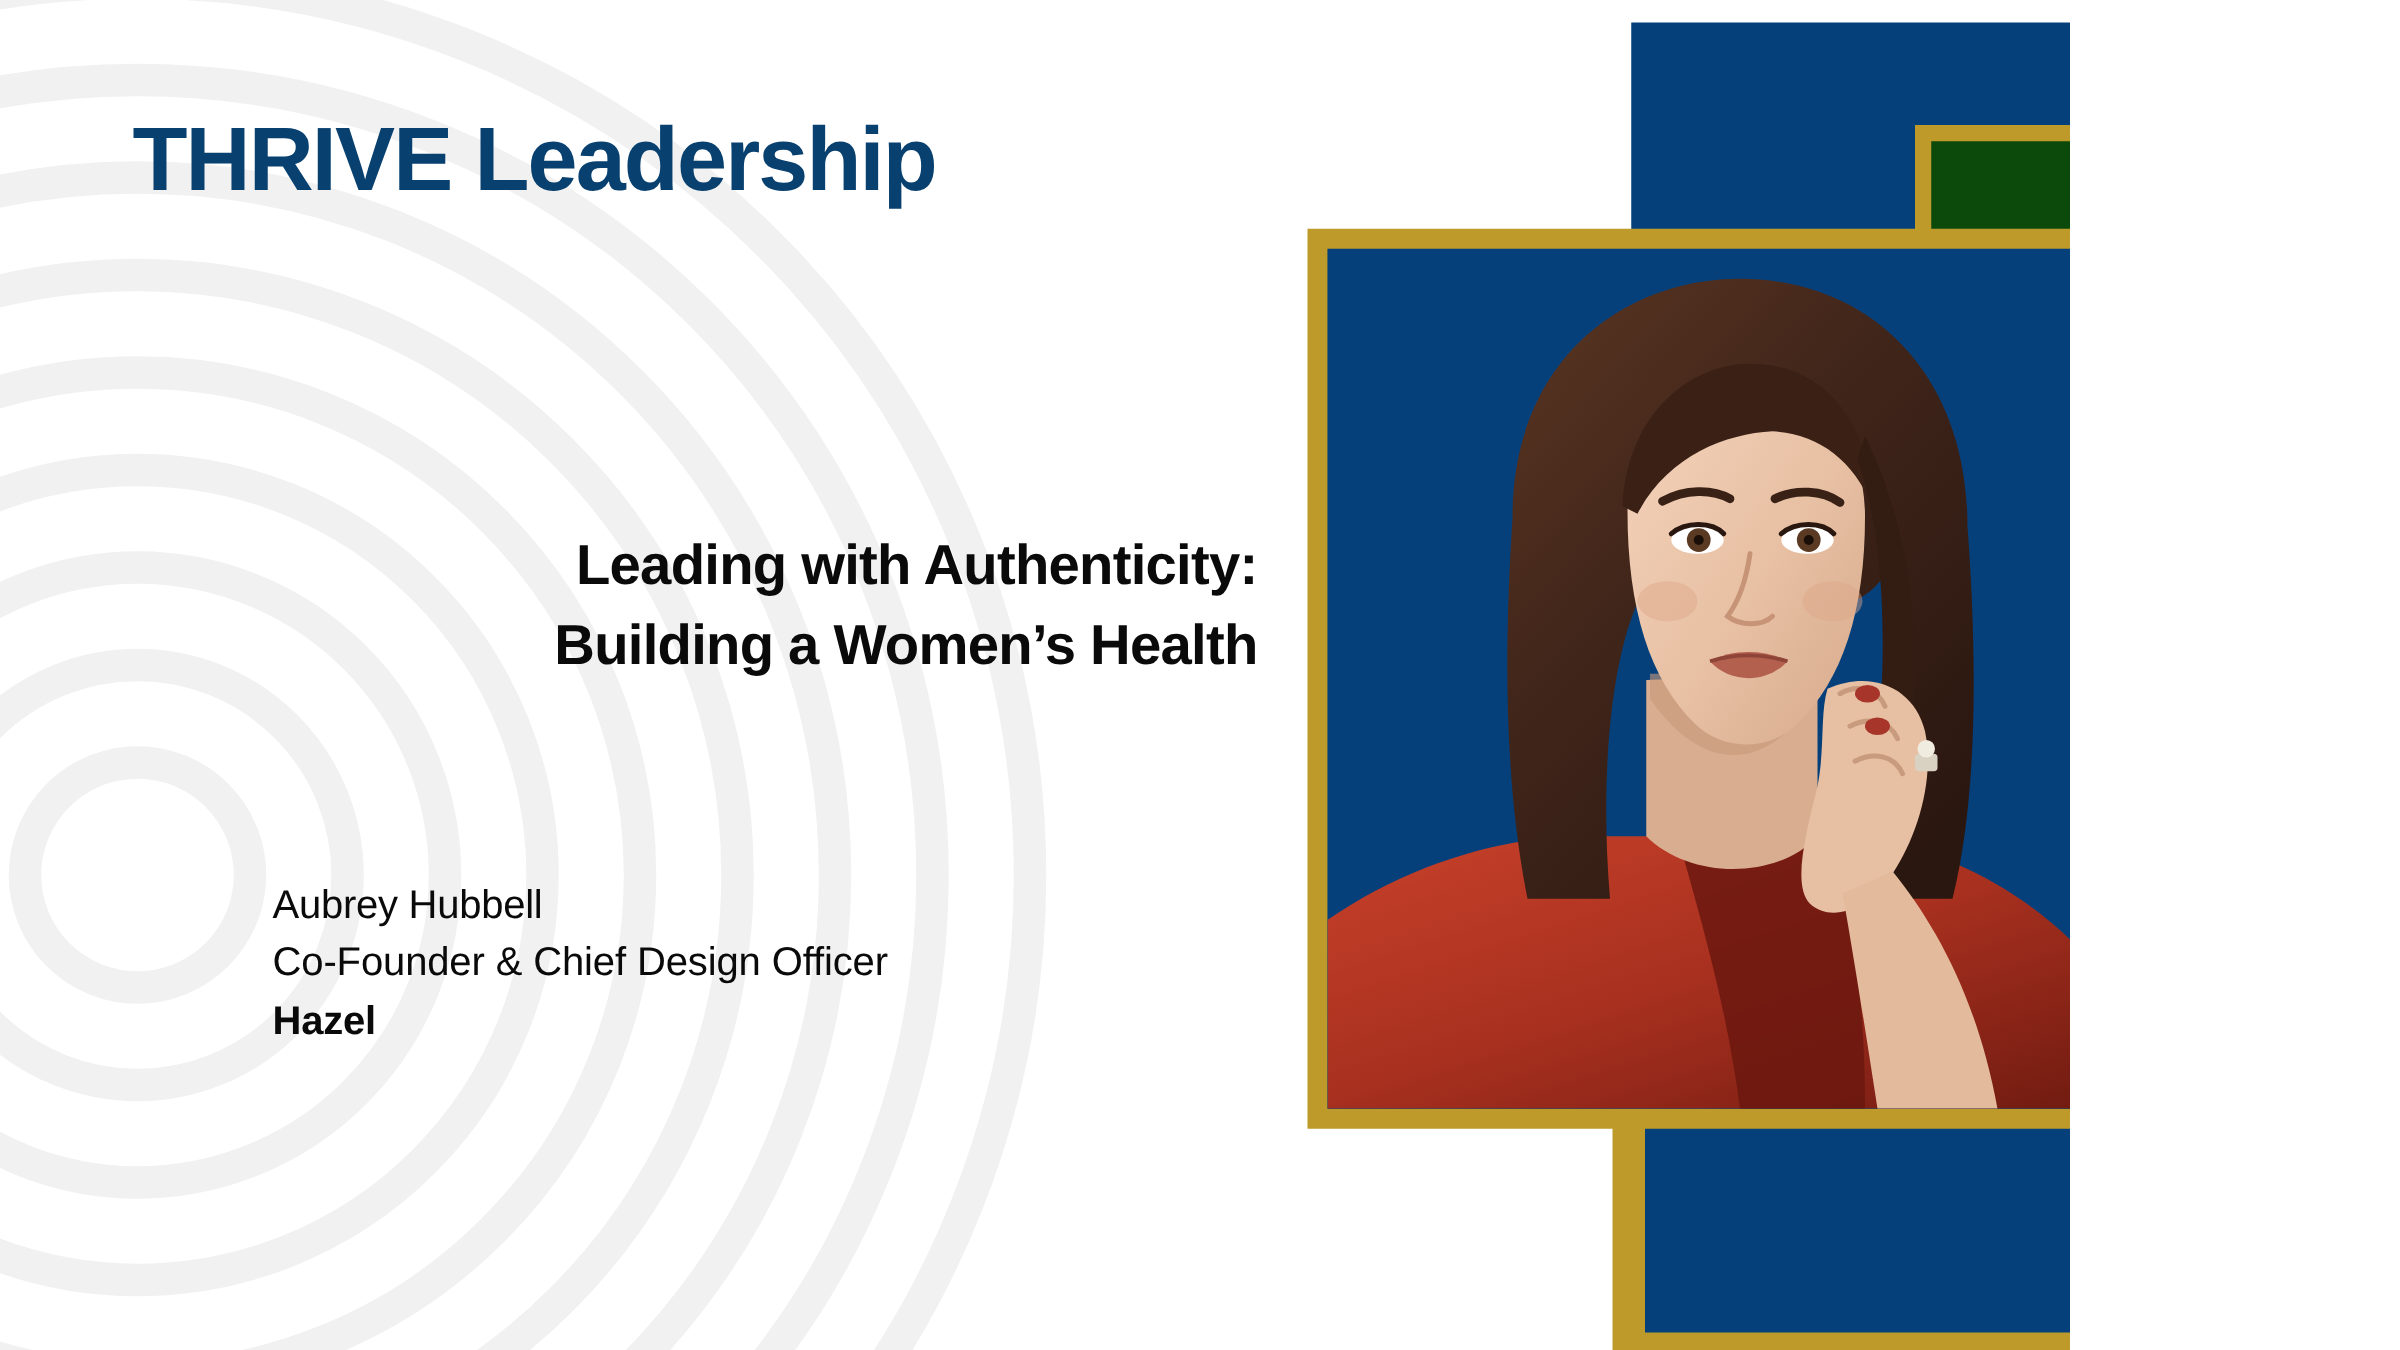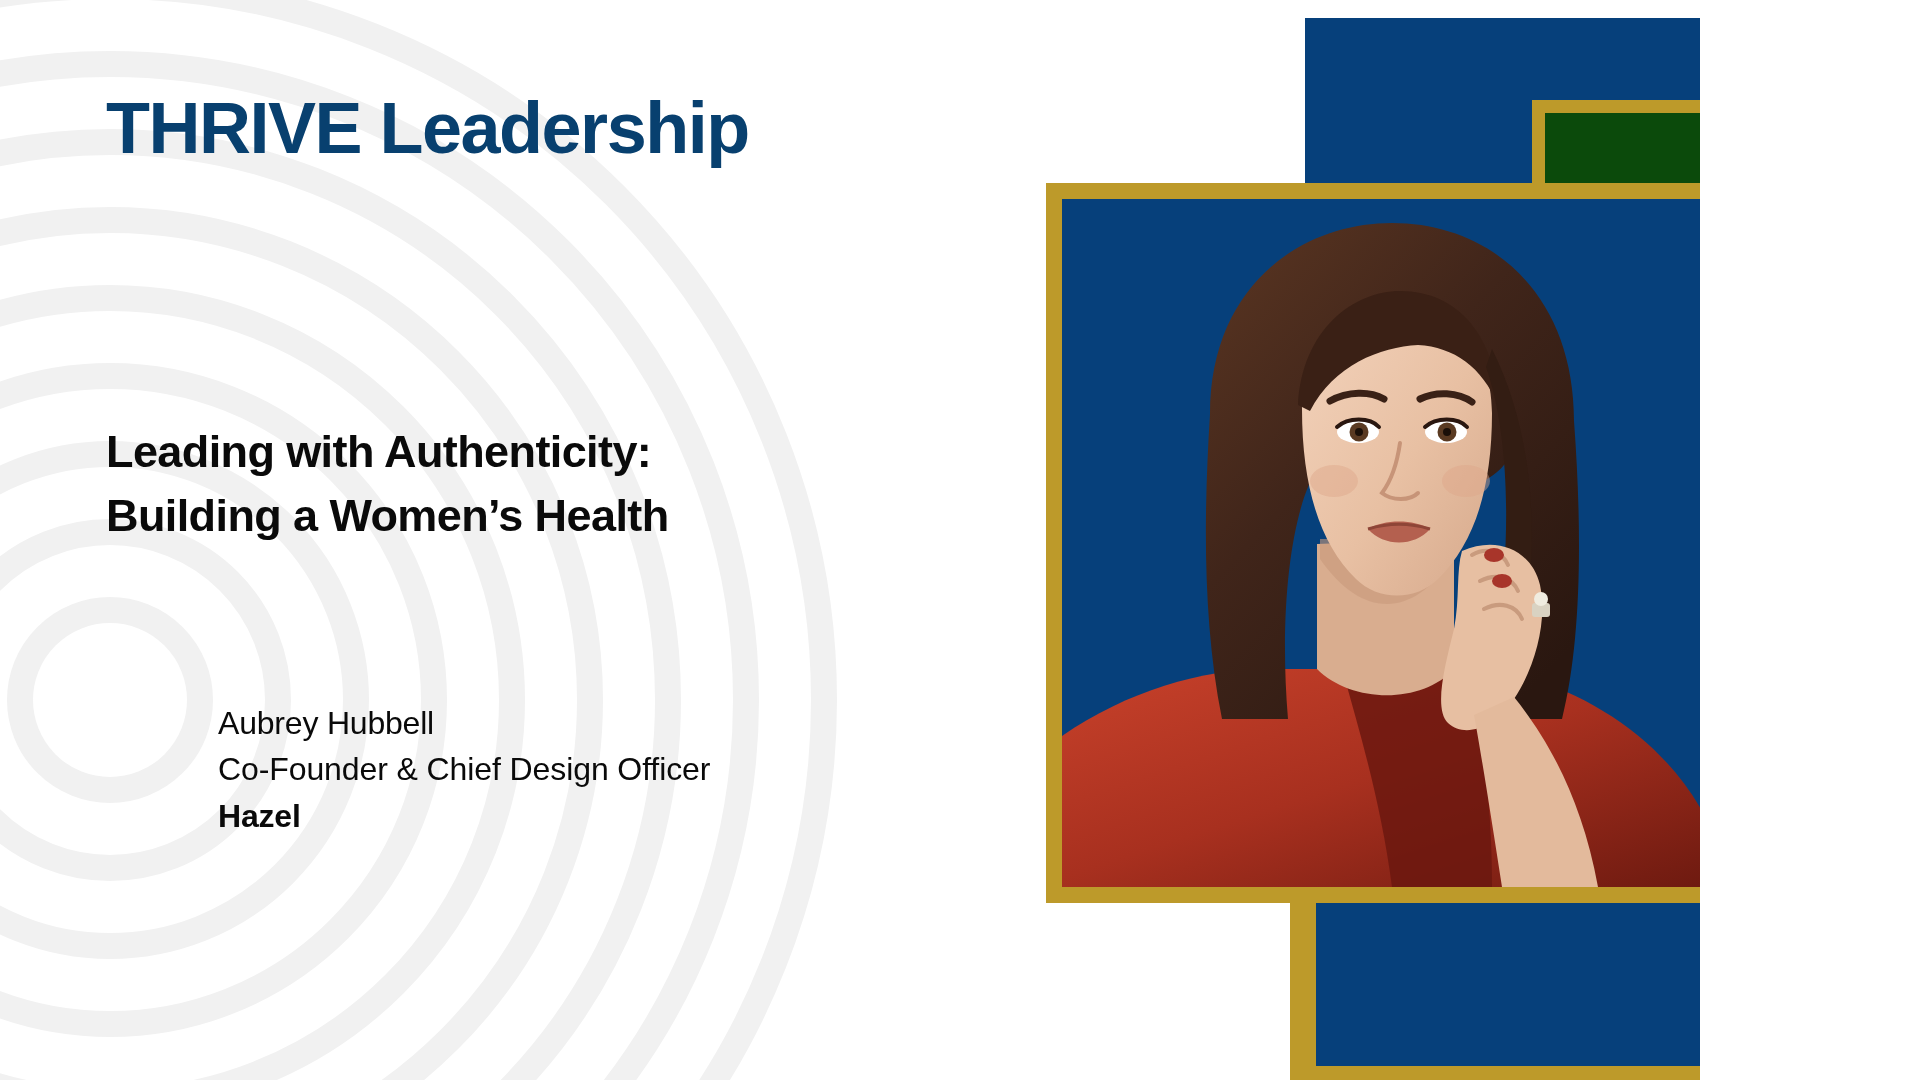--- a/index.html
+++ b/index.html
@@ -11,21 +11,20 @@
   body {
     font-family: "Liberation Sans", sans-serif;
   }
 
   #slide {
     position: relative;
     width: 1656px;
     height: 1080px;
     background: #ffffff;
     overflow: hidden;
-    padding-left: 44px;
   }
 
   
   #rings {
     position: absolute;
     left: 0;
     top: 0;
     width: 1920px;
     height: 1080px;
     pointer-events: none;
@@ -57,20 +56,21 @@
   #headline {
     position: absolute;
     left: 106px;
     top: 420px;
     width: 900px;
     font-size: 45px;
     font-weight: 700;
     line-height: 1.42;
     letter-spacing: -0.6px;
     color: #0a0a0a;
+    text-align: right;
   }
   #headline .hl-line { display: block; white-space: nowrap; }
 
   #speaker {
     position: absolute;
     left: 218px;
     top: 700px;
     width: 820px;
   }
   #speaker-name {

